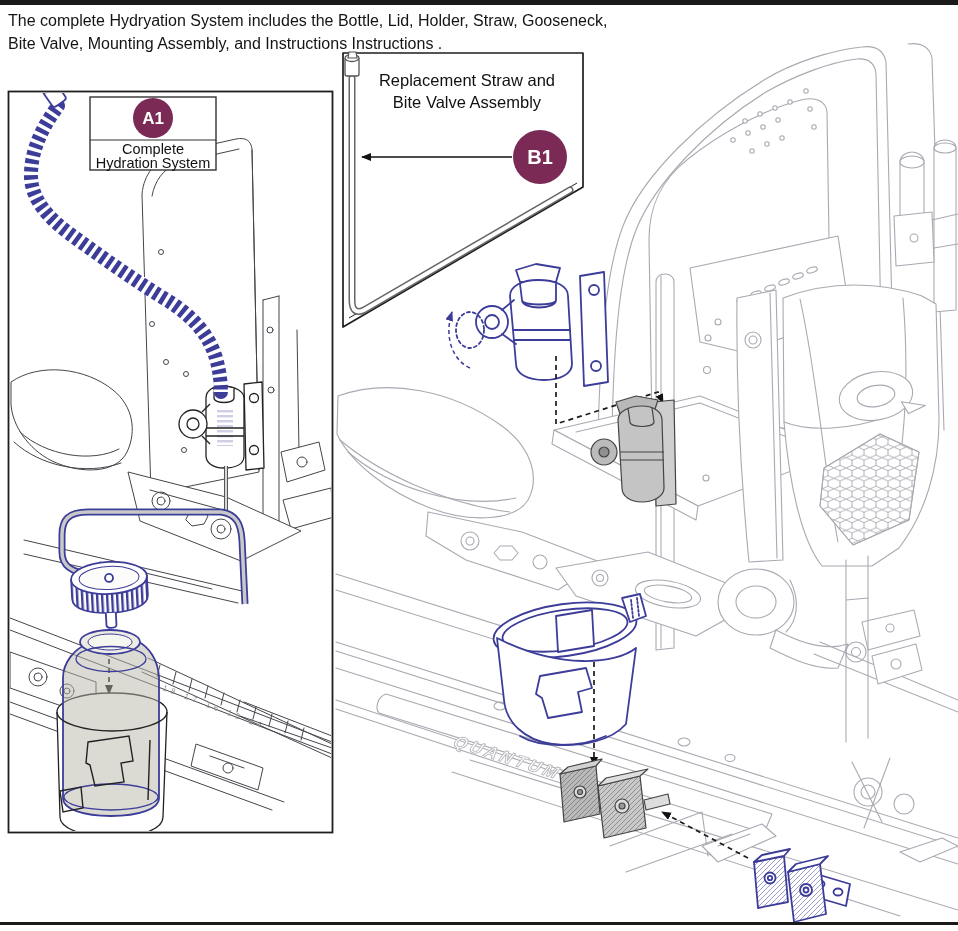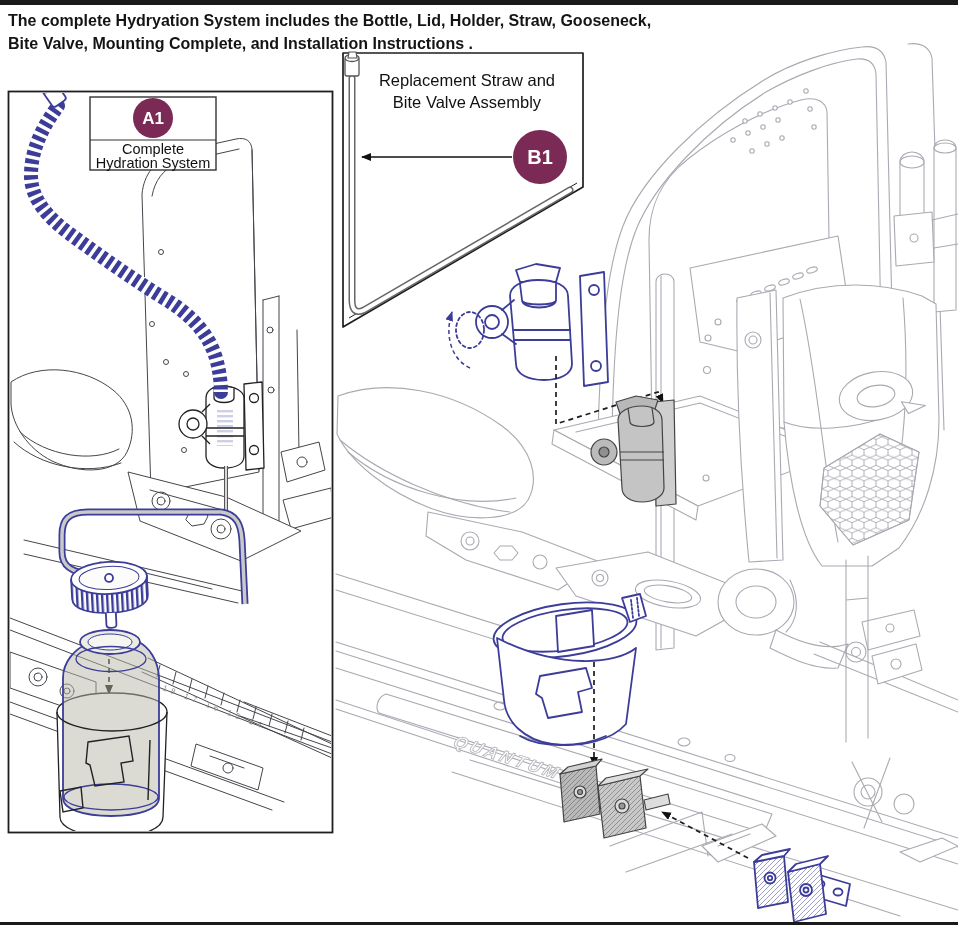--- a/index.html
+++ b/index.html
@@ -1,21 +1,21 @@
 <!DOCTYPE html>
 <html><head>
 <meta charset="utf-8">
 <style>
   html,body{margin:0;padding:0;background:#fff;}
   .stage{position:relative;width:958px;height:931px;background:#fff;overflow:hidden;
          font-family:"Liberation Sans",sans-serif;}
   .rule{position:absolute;left:0;width:958px;background:#1a1a1a;}
   .rule.top{top:0;height:5px;}
   .rule.bottom{top:922px;height:3px;}
-  .hdr{position:absolute;left:8px;top:9px;font-size:16px;line-height:23px;color:#141414;font-weight:bold;}
+  .hdr{position:absolute;left:8px;top:9px;font-size:16px;line-height:23px;color:#141414;}
   svg{position:absolute;left:0;top:0;}
   svg text{font-family:"Liberation Sans",sans-serif;}
   .bg{stroke:#A9A9B2;fill:none;stroke-width:1.1;stroke-linejoin:round;stroke-linecap:round;}
   .bgf{stroke:#A9A9B2;fill:#fff;stroke-width:1.1;stroke-linejoin:round;}
   .pn{stroke:#45454C;fill:none;stroke-width:1;stroke-linejoin:round;stroke-linecap:round;}
   .pnf{stroke:#45454C;fill:#fff;stroke-width:1;stroke-linejoin:round;}
   .blk{stroke:#222;fill:#fff;stroke-width:1.3;stroke-linejoin:round;}
   .blu{stroke:#3C3C99;fill:none;stroke-width:1.8;stroke-linejoin:round;stroke-linecap:round;}
   .bluf{stroke:#3C3C99;fill:#fff;stroke-width:1.8;stroke-linejoin:round;}
   .gry{stroke:#444;stroke-width:1.2;stroke-linejoin:round;}
@@ -24,21 +24,21 @@
   .callid{font-weight:bold;fill:#fff;}
 </style>
 </head>
 <body>
 
 <div class="stage">
   <div class="rule top"></div>
 
   <div class="hdr">
     <div>The complete Hydryation System includes the Bottle, Lid, Holder, Straw, Gooseneck,</div>
-    <div>Bite Valve, Mounting Complete, and Installation Instructions .</div>
+    <div>Bite Valve, Mounting Assembly, and Instructions Instructions .</div>
   </div>
 
   <svg width="958" height="931" viewBox="0 0 958 931">
     <defs>
       <marker id="ab" markerUnits="userSpaceOnUse" markerWidth="12" markerHeight="10" refX="9" refY="4" orient="auto">
         <path d="M0,0 L10,4 L0,8 Z" fill="#111"></path>
       </marker>
       <marker id="abl" markerUnits="userSpaceOnUse" markerWidth="12" markerHeight="10" refX="9" refY="4" orient="auto">
         <path d="M0,0 L10,4 L0,8 Z" fill="#3C3C99"></path>
       </marker>

